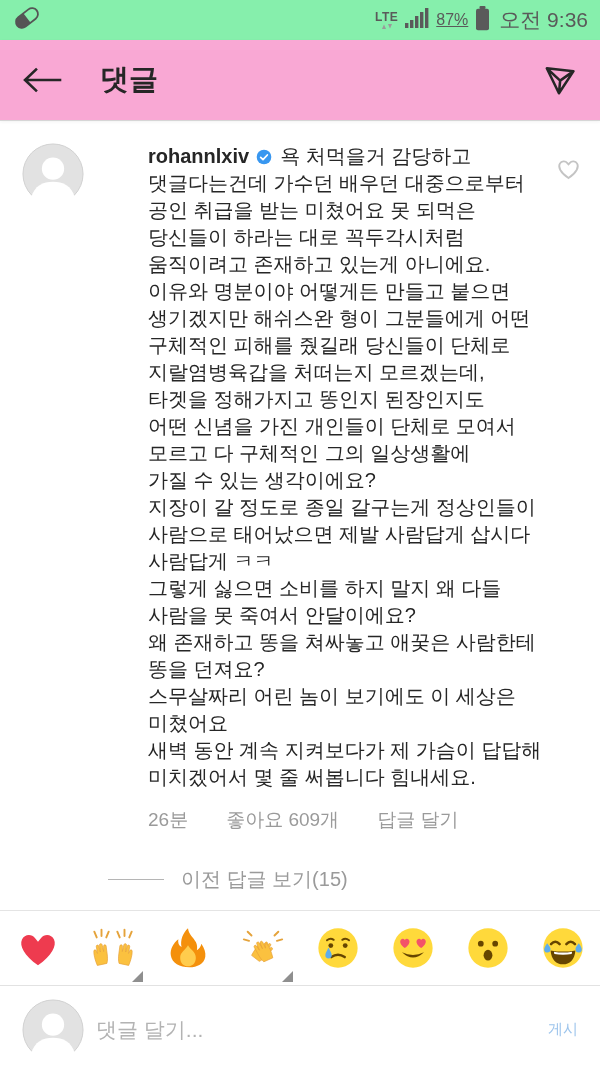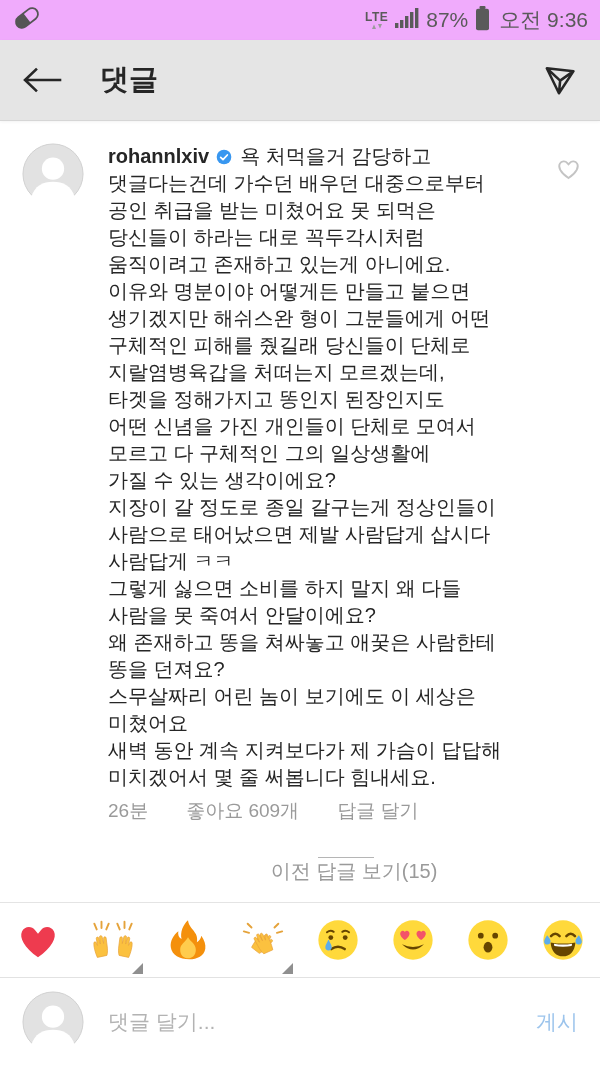--- a/index.html
+++ b/index.html
@@ -4,78 +4,78 @@
 <style>
   * { margin:0; padding:0; box-sizing:border-box; }
   html,body { width:600px; }
   body {
     width:600px; height:1066px; overflow:hidden;
     background:#fff; color:#262626;
     font-family:"Liberation Sans","DejaVu Sans",sans-serif;
   }
   
   .status-bar {
-    height:40px; background:#f0abfc;
+    height:40px; background:#86efac;
     display:flex; align-items:center; justify-content:space-between;
     padding:0 12px;
   }
   .status-right { display:flex; align-items:center; gap:7px; color:#5a5a5a; }
   .net-block { display:flex; flex-direction:column; align-items:center; line-height:1; }
   .net-label { font-size:12px; font-weight:bold; color:#5a5a5a; letter-spacing:.5px; }
-  .status-text { font-size:21px; color:#5a5a5a; }
+  .status-text { font-size:16px; color:#5a5a5a;text-decoration:underline; }
   .status-time { font-size:21px; color:#5a5a5a; margin-left:2px; }
   
   .header {
-    height:81px; background:#e5e5e5;
+    height:81px; background:#f9a8d4;
     border-bottom:1px solid #d6d6d6;
     box-shadow:0 1px 3px rgba(0,0,0,.05);
     display:flex; align-items:center; padding:0 22px;
   }
   .back-btn { width:44px; display:flex; align-items:center; cursor:pointer; }
   .header-title { font-size:29px; font-weight:bold; margin-left:34px; color:#262626; }
   .header-spacer { flex:1; }
   .dm-btn { width:42px; display:flex; justify-content:flex-end; cursor:pointer; }
   
-  .comment { display:flex; padding:22px 10px 0 22px; }
+  .comment { display:flex; padding:22px 10px 0 22px;gap:40px; }
   .avatar { width:62px; height:62px; flex:0 0 62px; }
   .comment-body { flex:1; margin-left:24px; min-width:0; }
   .c-line { font-size:20px; line-height:27px; white-space:nowrap; color:#262626; }
   .c-user { font-weight:bold; margin-right:7px; }
   .v-badge { display:inline-block; width:16px; height:16px; vertical-align:-2px; margin-right:8px; }
   .like-col { width:44px; flex:0 0 44px; display:flex; justify-content:center; padding-top:12px; }
-  .meta-row { display:flex; gap:38px; margin-top:7px; font-size:19px; color:#9a9a9a; }
+  .meta-row { display:flex; gap:38px; margin-top:16px; font-size:19px; color:#9a9a9a; }
   .meta-likes, .meta-reply { font-weight:normal; cursor:pointer; }
   
   .view-replies {
     display:flex; align-items:center; margin:33px 0 0 108px;
-    color:#9a9a9a; font-size:20px; cursor:pointer;flex-direction:column;
+    color:#9a9a9a; font-size:20px; cursor:pointer;
   }
   .vr-line { width:56px; height:1px; background:#b5b5b5; margin-right:17px; }
   
   .emoji-bar {
     margin-top:17px; height:76px;
     border-top:1px solid #e4e4e4; border-bottom:1px solid #e2e2e2;
     display:flex; align-items:center; background:#fff;
   }
   .emoji-cell { flex:1; display:flex; justify-content:center; align-items:center; position:relative; height:100%; cursor:pointer; }
   .emoji-cell svg { width:46px; height:46px; }
   .variant-triangle {
     position:absolute; right:7px; bottom:3px; width:0; height:0;
     border-left:11px solid transparent; border-bottom:11px solid #8f8f8f;
   }
   
   .compose { height:87px; display:flex; align-items:center; padding:0 22px; background:#fff; }
   .compose .avatar { width:62px; height:62px; flex:0 0 62px; }
   .compose-input {
     flex:1; border:none; outline:none; background:transparent;
-    font-size:21px; color:#262626; margin-left:24px;
+    font-size:21px; color:#262626; margin-left:12px;
     font-family:"Liberation Sans","DejaVu Sans",sans-serif;
   }
   .compose-input::placeholder { color:#b3b3b3; }
-  .post-btn { font-size:21px; color:#9cc4ec; cursor:pointer; margin-left:10px; }
+  .post-btn { font-size:15px; color:#9cc4ec; cursor:pointer; margin-left:10px; }
 </style>
 </head>
 <body>
 
 <svg width="0" height="0" style="position:absolute" aria-hidden="true">
   <defs>
     <path id="hand-shape" d="M3 25 C1.8 19 1.6 13 2.6 9.5 C3 8.2 4.8 8.3 5.1 9.6 L5.8 12.8 L6 5.6 C6.05 3.8 8.6 3.8 8.7 5.6 L9 12 L9.6 4.8 C9.75 3 12.3 3.1 12.35 4.9 L12.5 12.2 L13.6 6.6 C13.95 5 16.3 5.4 16.2 7 L15.6 14.5 C15.3 19 14.6 22.5 13.2 25 Z" fill="#fbc13f" stroke="#e8a33d" stroke-width="0.7"></path>
     <g id="avatar-figure">
       <circle cx="32" cy="32" r="31" fill="#e2e2e2" stroke="#cfcfcf" stroke-width="1"></circle>
       <circle cx="32" cy="26.5" r="11.5" fill="#ffffff"></circle>

